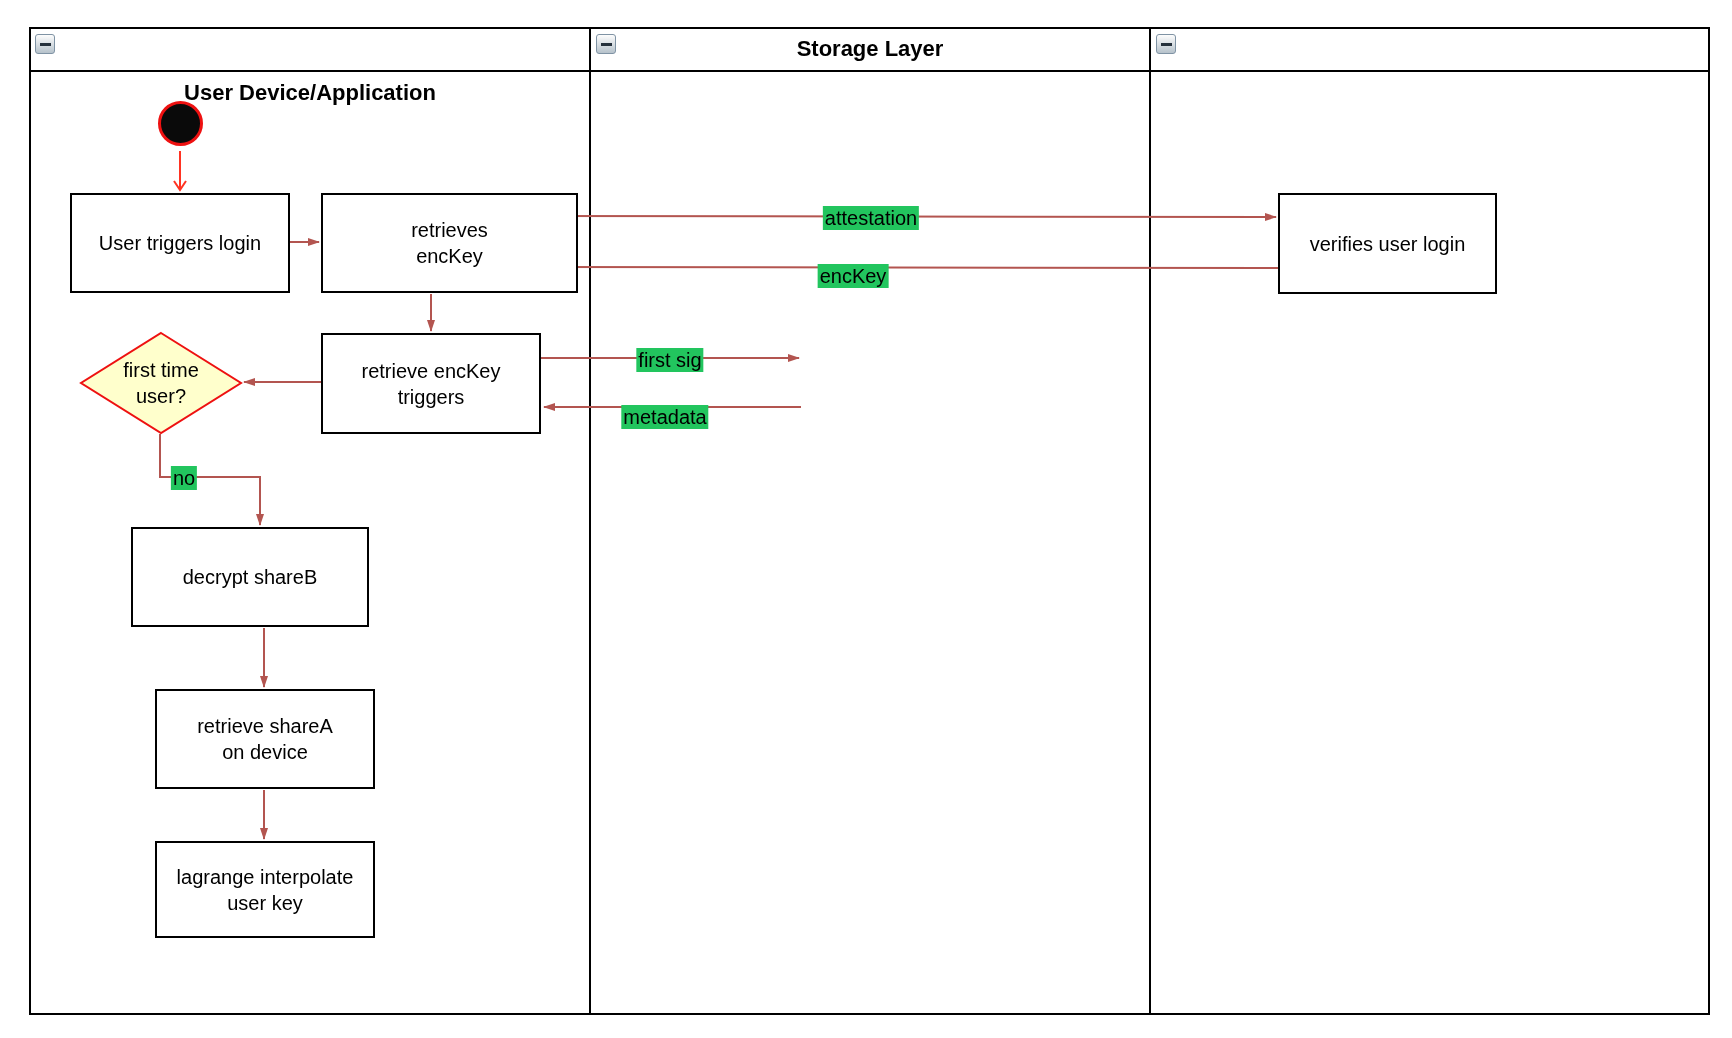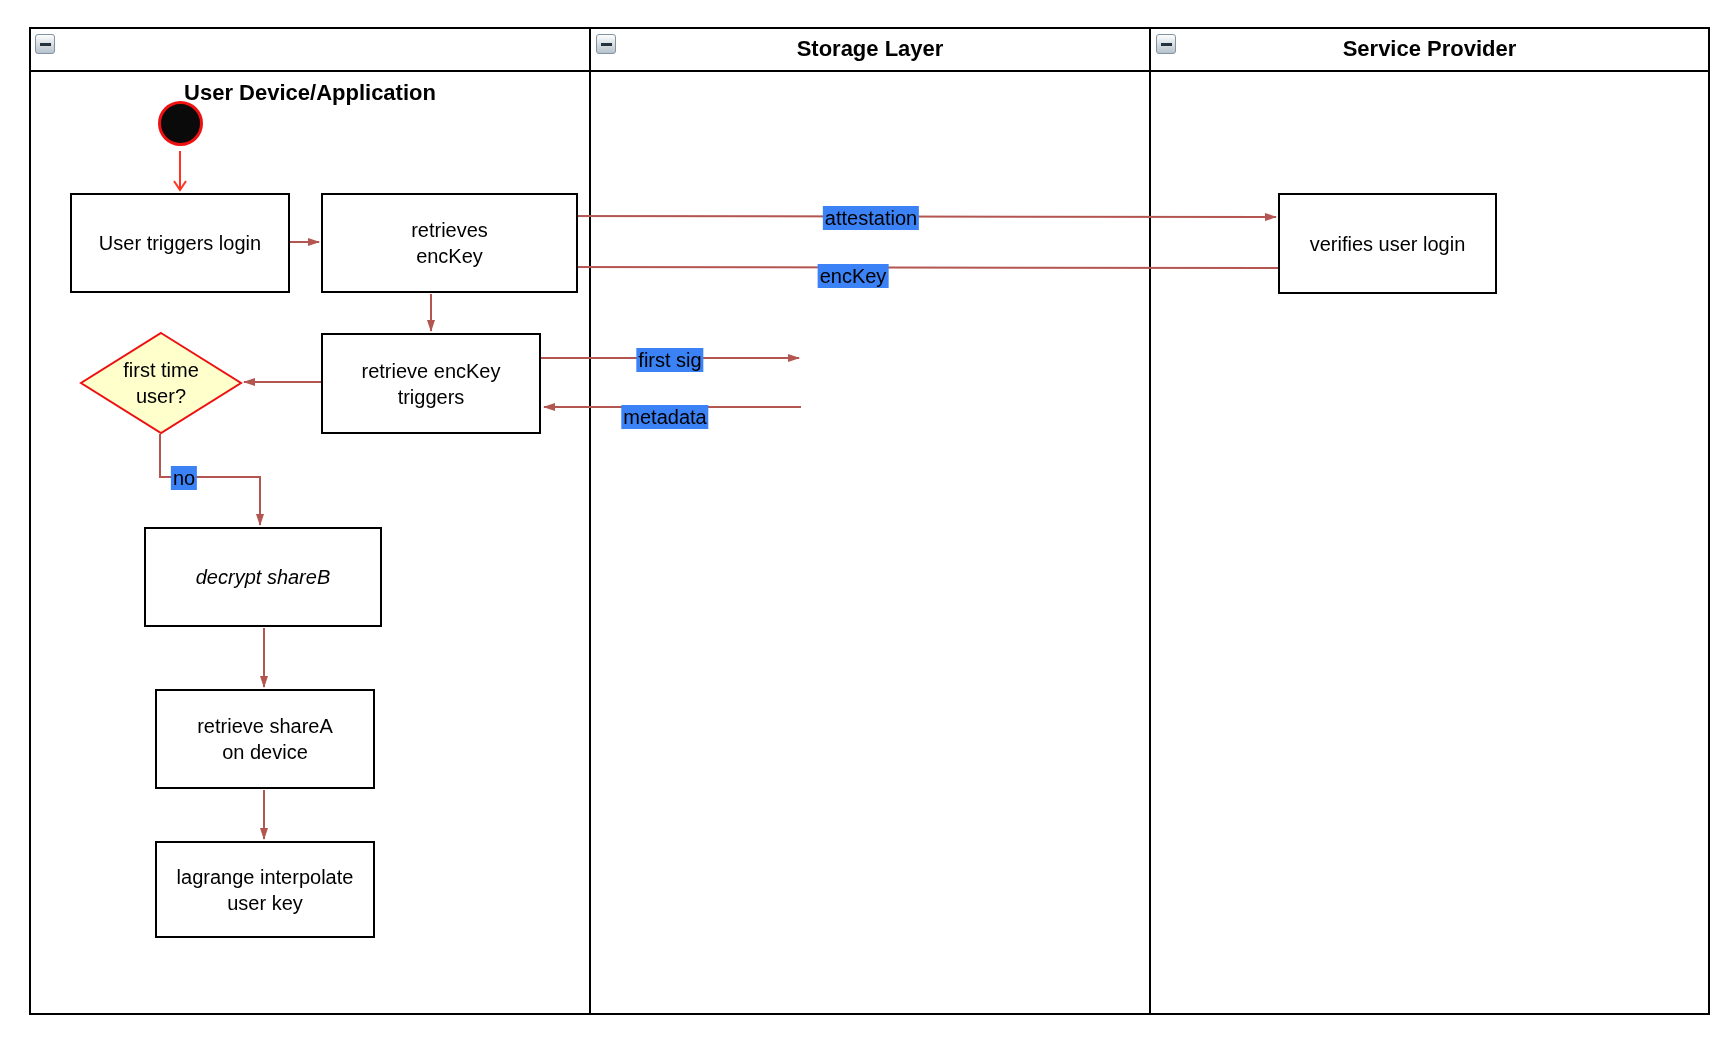--- a/index.html
+++ b/index.html
@@ -28,41 +28,40 @@
 
   .start-node{position:absolute;left:158px;top:101px;width:45px;height:45px;
               box-sizing:border-box;border:3px solid #ee1111;border-radius:50%;
               background:#0a0a0a;}
 
   .decision-label{position:absolute;left:81px;top:333px;width:160px;height:100px;
                   display:flex;align-items:center;justify-content:center;text-align:center;
                   font-size:20px;line-height:26px;white-space:pre-line;}
 
   
-  .edge-label{position:absolute;transform:translate(-50%,-50%);background:#3b82f6;
+  .edge-label{position:absolute;transform:translate(-50%,-50%);background:#22c55e;
               padding:0 2px;font-size:20px;line-height:24px;white-space:nowrap;}
 
   svg.arrows{position:absolute;left:0;top:0;width:1732px;height:1038px;pointer-events:none;}
   .a-brown{stroke:#b35550;stroke-width:2;fill:none;}
   .a-red{stroke:#ff3322;stroke-width:2;fill:none;}
   .diamond{fill:#ffffcc;stroke:#ee1111;stroke-width:2;}
 </style>
 </head>
 <body>
 
 <div class="canvas">
 
   <div class="frame"></div>
   <div class="vline" style="left:589px;"></div>
   <div class="vline" style="left:1149px;"></div>
   <div class="hline"></div>
 
   <div class="lane-title" style="left:31px;width:558px;margin-top:44px;">User Device/Application</div>
   <div class="lane-title" style="left:591px;width:558px;border-radius:14px;">Storage Layer</div>
-  <div class="lane-title" style="left:1151px;width:557px;">Service Provider</div>
 
   <div class="collapse-btn" style="left:35px;top:34px;">
     <span class="bar"></span>
   </div>
   <div class="collapse-btn" style="left:596px;top:34px;">
     <span class="bar"></span>
   </div>
   <div class="collapse-btn" style="left:1156px;top:34px;">
     <span class="bar"></span>
   </div>
@@ -92,21 +91,21 @@
     <polygon class="diamond" points="161,333 241,383 161,433 81,383"></polygon>
   </svg>
 
   <div class="start-node"></div>
 
   <div class="node" style="left:70px;top:193px;width:220px;height:100px;">User triggers login</div>
   <div class="node" style="left:321px;top:193px;width:257px;height:100px;">retrieves
 encKey</div>
   <div class="node" style="left:321px;top:333px;width:220px;height:101px;">retrieve encKey
 triggers</div>
-  <div class="node" style="left:144px;top:527px;width:238px;height:100px;font-style:italic;">decrypt shareB</div>
+  <div class="node" style="left:131px;top:527px;width:238px;height:100px;">decrypt shareB</div>
   <div class="node" style="left:155px;top:689px;width:220px;height:100px;">retrieve shareA
 on device</div>
   <div class="node" style="left:155px;top:841px;width:220px;height:97px;">lagrange interpolate
 user key</div>
   <div class="node" style="left:1278px;top:193px;width:219px;height:101px;">verifies user login</div>
 
   <div class="decision-label">first time
 user?</div>
 
   <div class="edge-label" style="left:871px;top:218px;">attestation</div>

